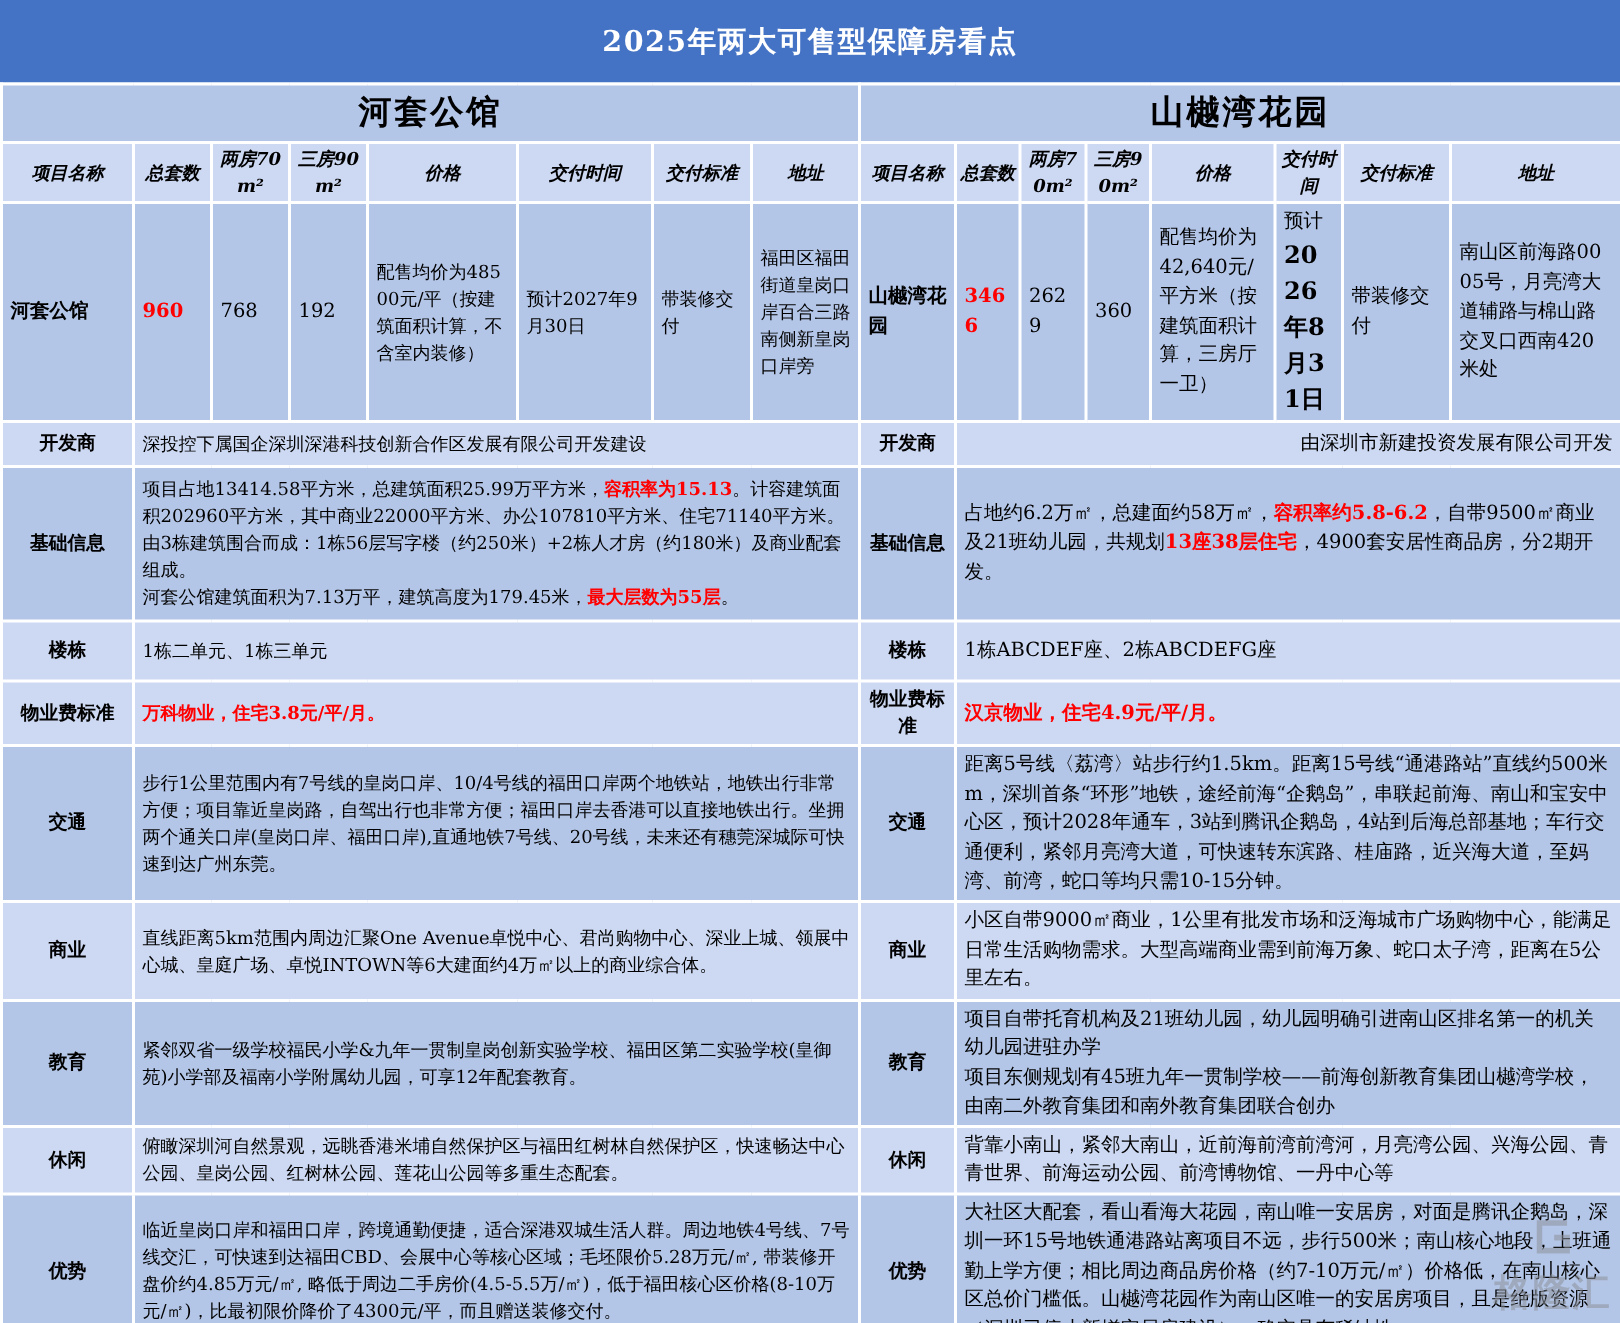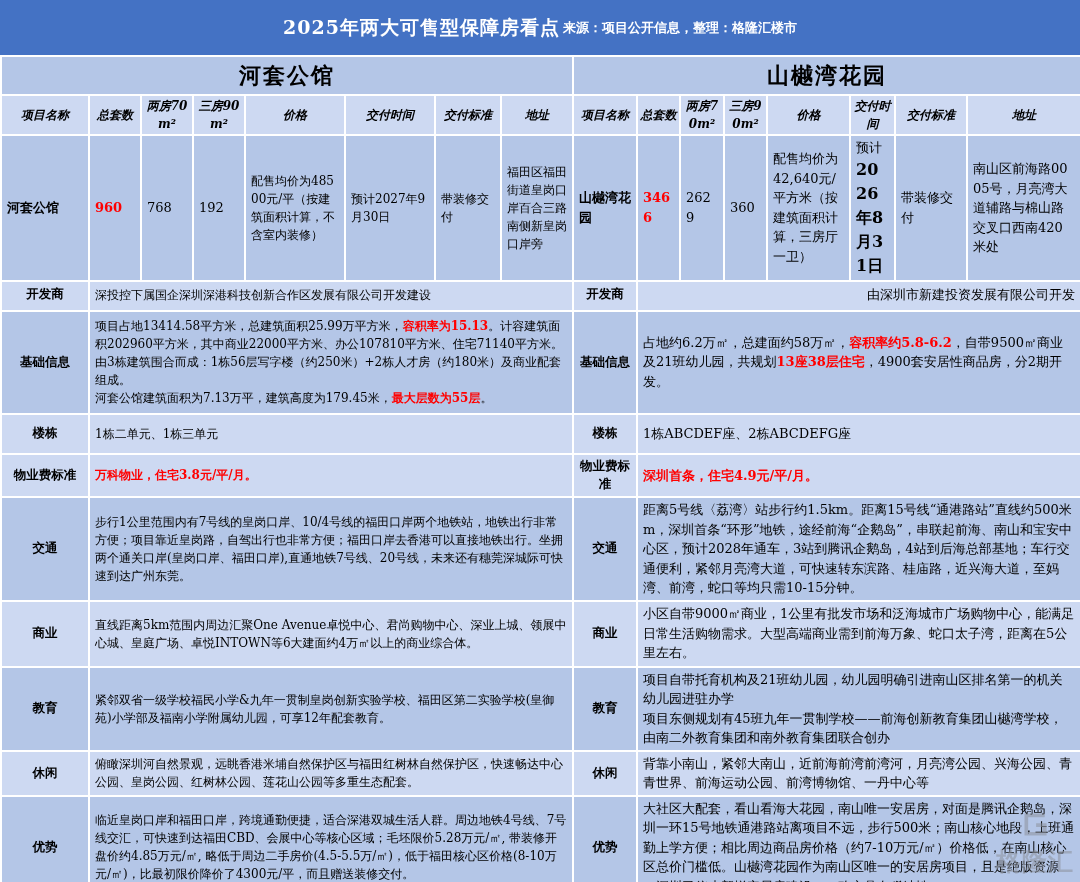--- a/index.html
+++ b/index.html
@@ -30,39 +30,38 @@
   td.label{font-weight:bold;text-align:center;font-size:12.5px;padding:2px 2px;}
   td.name{font-weight:bold;font-size:13px;}
   td.num{font-size:13px;}
   td.c-l{font-size:12px;}
   td.c-r{font-size:13px;}
   td.center{text-align:right;}
   .red{color:#FF0000;font-weight:bold;}
   .bold{font-weight:bold;font-size:16px;}
   
   tr.hsec{height:33px;} tr.hhdr{height:22px;font-style:italic;} tr.hdata{height:82px;}
-  tr.hdev{height:30px;font-family:Liberation Mono, monospace;} tr.hbas{height:103px;} tr.hs27{height:40px;}
+  tr.hdev{height:30px;} tr.hbas{height:103px;} tr.hs27{height:40px;}
   tr.htra{height:77px;} tr.hcom{height:66px;} tr.hedu{height:43px;}
   tr.hlei{height:42px;} tr.hadv{height:73px;}
   
   .watermark{
     position:absolute;right:6px;bottom:4px;display:flex;align-items:center;gap:4px;
     opacity:0.55;pointer-events:none;flex-direction:column;
   }
   .watermark .wm-text{
     font-family:"DejaVu Sans","Liberation Sans",sans-serif;
     font-size:25px;font-weight:bold;color:#8d939e;letter-spacing:1px;
   }
 </style>
 </head>
 <body>
 
 <div class="banner">
   <div class="title">2025年两大可售型保障房看点</div>
-  <div class="subtitle">来源：项目公开信息，整理：格隆汇楼市</div>
 </div>
 
 <table>
   <colgroup>
     <col style="width:88px">
       <col style="width:52px">
       <col style="width:52px">
       <col style="width:52px">
     <col style="width:100px">
       <col style="width:90px">
@@ -143,21 +142,21 @@
     <td class="c-l" colspan="7">1栋二单元、1栋三单元</td>
     <td class="label">楼栋</td>
     <td class="c-r" colspan="7">1栋ABCDEF座、2栋ABCDEFG座</td>
   </tr>
 
 
   <tr class="b hs27">
     <td class="label">物业费标准</td>
     <td class="c-l" colspan="7"><span class="red">万科物业，住宅3.8元/平/月。</span></td>
     <td class="label">物业费标准</td>
-    <td class="c-r" colspan="7"><span class="red">深圳首条，住宅4.9元/平/月。</span></td>
+    <td class="c-r" colspan="7"><span class="red">汉京物业，住宅4.9元/平/月。</span></td>
   </tr>
 
   <tr class="a htra">
     <td class="label">交通</td>
     <td class="c-l" colspan="7">步行1公里范围内有7号线的皇岗口岸、10/4号线的福田口岸两个地铁站，地铁出行非常方便；项目靠近皇岗路，自驾出行也非常方便；福田口岸去香港可以直接地铁出行。坐拥两个通关口岸(皇岗口岸、福田口岸),直通地铁7号线、20号线，未来还有穗莞深城际可快速到达广州东莞。</td>
     <td class="label">交通</td>
     <td class="c-r" colspan="7">距离5号线〈荔湾〉站步行约1.5km。距离15号线“通港路站”直线约500米m，深圳首条“环形”地铁，途经前海“企鹅岛”，串联起前海、南山和宝安中心区，预计2028年通车，3站到腾讯企鹅岛，4站到后海总部基地；车行交通便利，紧邻月亮湾大道，可快速转东滨路、桂庙路，近兴海大道，至妈湾、前湾，蛇口等均只需10-15分钟。</td>
   </tr>
 
   <tr class="b hcom">

